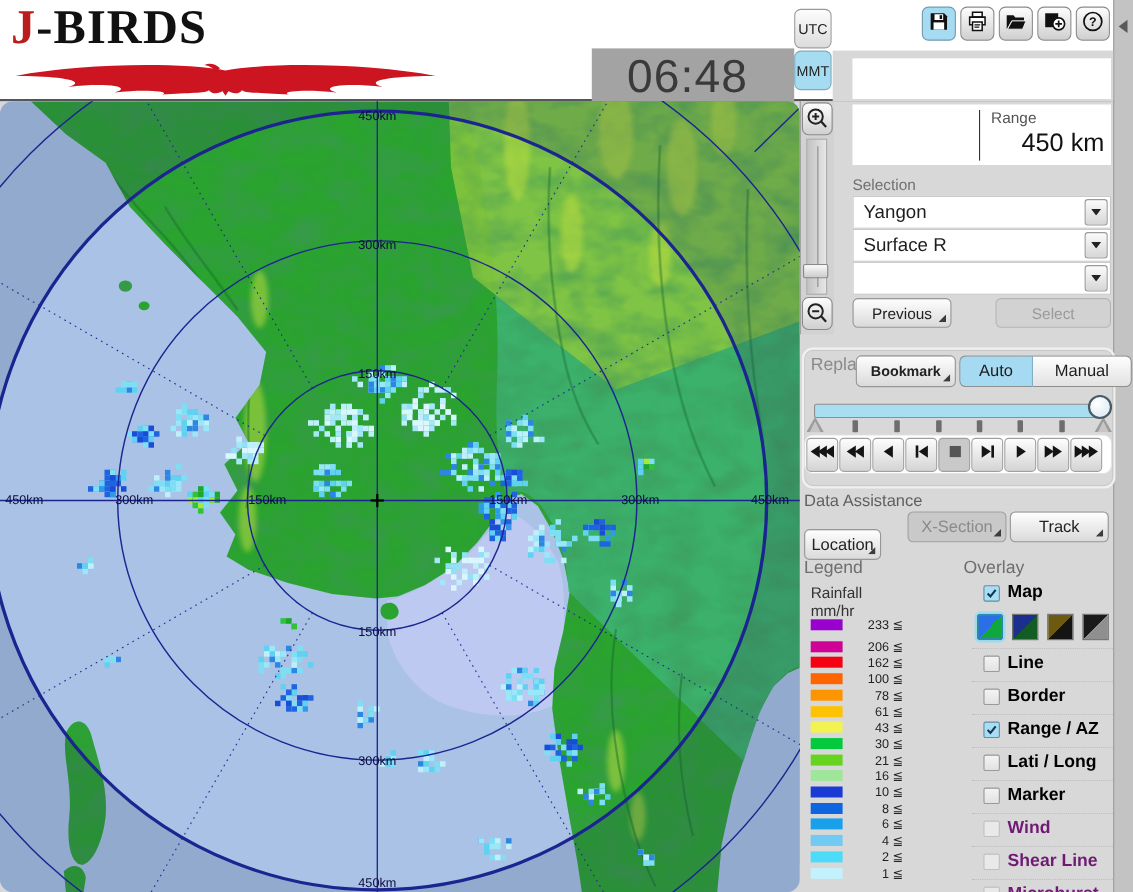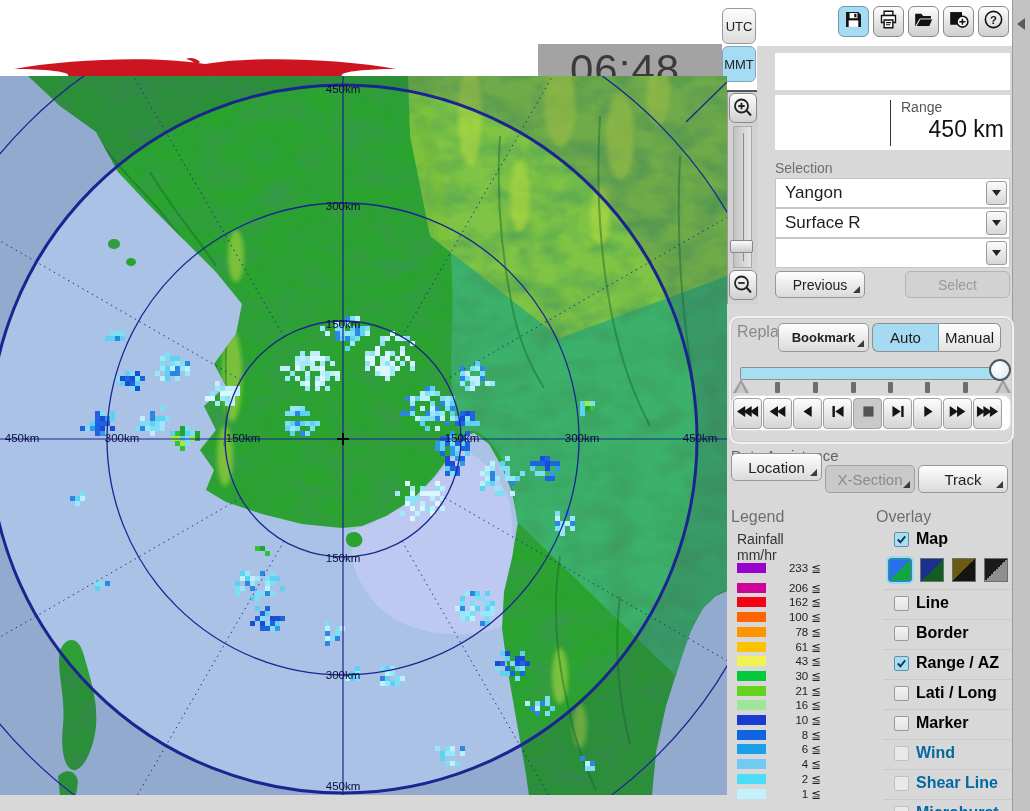--- a/index.html
+++ b/index.html
@@ -23,21 +23,21 @@
   .tzbtn.sel{background:#a6dcf2;border-color:#7fa8bd;}
   .toolbar{position:absolute;left:838px;top:6px;display:flex;gap:4px;}
   .toolbtn{width:31px;height:31px;border:1px solid #8a8a8a;border-radius:6px;box-sizing:border-box;
            background:linear-gradient(#fdfdfd,#cfcfcf);display:flex;align-items:center;justify-content:center;}
   .toolbtn.sel{background:#a6dcf2;border-color:#6f9ab0;}
   .toolbtn svg{width:21px;height:21px;}
   
   .rstrip{position:absolute;left:1012px;top:0;width:18px;height:811px;background:#c3c3c3;border-left:1px solid #9c9c9c;}
   .rstrip .arr{position:absolute;left:4px;top:18px;width:0;height:0;border-top:6px solid transparent;border-bottom:6px solid transparent;border-right:8px solid #5a5a5a;}
   
-  .map{position:absolute;left:0;top:76px;width:727px;height:719px;overflow:hidden;background:#a9c2e6;}
+  .map{position:absolute;left:0;top:92px;width:727px;height:719px;overflow:hidden;background:#a9c2e6;border-radius:12px;}
   
   .zoomstrip{position:absolute;left:727px;top:92px;width:30px;height:212px;background:#d2d2d2;border-left:1px solid #9a9a9a;}
   .zbtn{position:absolute;left:1px;width:28px;height:30px;border:1px solid #8a8a8a;border-radius:6px;box-sizing:border-box;
         background:linear-gradient(#fdfdfd,#d0d0d0);display:flex;align-items:center;justify-content:center;}
   .zrail{position:absolute;left:5px;top:34px;width:19px;height:142px;background:linear-gradient(90deg,#c2c2c2,#e6e6e6);border:1px solid #aaa;box-sizing:border-box;}
   .zrail-line{position:absolute;left:9px;top:6px;width:1px;height:128px;background:#8a8a8a;}
   .zthumb{position:absolute;left:2px;top:118px;width:23px;height:13px;background:linear-gradient(#fafafa,#cccccc);border:1px solid #888;border-radius:2px;box-sizing:border-box;}
   .panel-top{position:absolute;left:757px;top:46px;width:255px;height:46px;background:#d8d8d8;}
   
   .wbox{position:absolute;background:#fff;}
@@ -80,32 +80,33 @@
   .leg-val{position:absolute;left:34px;top:0;width:56px;text-align:right;font-size:11.5px;color:#222;}
   
   .ovl{position:absolute;left:884px;top:526px;width:128px;}
   .ovl-row{position:relative;height:29px;}
   .ovl-row.sep{border-top:1px dotted #bdbdbd;}
   .ovl-cb{position:absolute;left:10px;top:6px;width:15px;height:15px;border:1px solid #9a9a9a;border-radius:2px;box-sizing:border-box;background:linear-gradient(#f4f4f4,#e2e2e2);}
   .ovl-cb.checked{background:#aadcf2;border-color:#5d8fa6;}
   .ovl-cb.disabled{border-color:#c0c0c0;background:#e9e9e9;}
   .ovl-cb svg{position:absolute;left:1px;top:1px;width:11px;height:11px;}
   .ovl-label{position:absolute;left:32px;top:4px;font-size:16px;font-weight:bold;color:#000;}
-  .ovl-label.disabled{color:#0369a1;}
+  .ovl-label.disabled{color:#701a75;}
   .swatch-row{position:relative;height:34px;}
   .mapsw{position:absolute;top:3px;width:24px;height:24px;border:1px solid #6e6e6e;box-sizing:border-box;}
   .mapsw.sel{border:2px solid #2f88aa;outline:2px solid #9adcf2;border-radius:3px;}
 </style>
 </head>
 <body>
 
 <div class="app">
 
   <div class="header">
     <div class="logo">
+      <div class="logo-title"><span class="logo-j">J</span><span>-BIRDS</span></div>
       <svg style="position:absolute;left:0;top:52px" width="390" height="34" viewBox="0 0 390 34">
         <path fill="#cc1520" d="M195,10 C150,2 62,4 4,15 C42,15 72,19 52,25 C87,21 112,25 94,30 C122,27 147,29 137,32 C162,30 177,31 180,28 C182,31 188,33 195,27 C202,33 208,31 210,28 C213,31 228,30 253,32 C243,29 268,27 296,30 C278,25 303,21 338,25 C318,19 348,15 386,15 C328,4 240,2 195,10 Z"></path>
         <path fill="#cc1520" d="M189,24 L195,33 L201,24 Z"></path>
         <path fill="#cc1520" d="M190,8 C186,4 180,3 176,5 C181,6 184,8 186,11 Z"></path>
       </svg>
     </div>
     <div class="clockbox">
       <div class="clock-grip"></div>
       <div class="clock-time">06:48</div>
     </div>
@@ -1279,21 +1280,21 @@
     </div>
 
   <div class="groupbox" style="left:729px;top:316px;width:281px;height:124px"></div>
   <div class="replay-label">Replay</div>
   <div class="btn corner" style="position:absolute;left:778px;top:323px;width:91px;height:29px;font-weight:bold;font-size:13px">
       <span>Bookmark</span>
     </div>
   <div class="seg auto" style="left:872px;top:323px;width:67px">
       <span>Auto</span>
     </div>
-  <div class="seg manual" style="left:939px;top:323px;width:62px">
+  <div class="seg manual" style="left:939px;top:323px;width:90px">
       <span>Manual</span>
     </div>
   <div class="slider-track"></div>
   <div id="ticks">
       <div class="tick" style="left: 775px;"></div>
       <div class="tick" style="left: 813px;"></div>
       <div class="tick" style="left: 851px;"></div>
       <div class="tick" style="left: 888px;"></div>
       <div class="tick" style="left: 925px;"></div>
       <div class="tick" style="left: 963px;"></div>
@@ -1352,21 +1353,21 @@
         <span><svg viewBox="0 0 26 14">
             <polygon points="1,1 10,7 1,13" fill="#141414"></polygon>
             <polygon points="8,1 17,7 8,13" fill="#141414"></polygon>
             <polygon points="15,1 24,7 15,13" fill="#141414"></polygon>
           </svg></span>
       </div>
     </div>
 
   <div class="da-label">Data Assistance</div>
   <div id="da-buttons">
-      <div class="btn corner" style="position: absolute; left: 731px; top: 453px; width: 91px; height: 28px; font-size: 15px;">Location</div>
+      <div class="btn corner" style="position: absolute; left: 731px; top: 481px; width: 70px; height: 28px; font-size: 15px;">Location</div>
       <div class="btn corner pressedgray" style="position: absolute; left: 825px; top: 465px; width: 90px; height: 28px; font-size: 15px;">X-Section</div>
       <div class="btn corner" style="position: absolute; left: 918px; top: 465px; width: 90px; height: 28px; font-size: 15px;">Track</div>
     </div>
 
   <div class="sect-label" style="left:731px;top:508px">Legend</div>
   <div class="leg-title" style="top:531px">Rainfall</div>
   <div class="leg-title" style="top:547px">mm/hr</div>
   <div id="legend-rows">
       <div class="leg-row" style="top: 561px;">
         <span class="leg-swatch" style="background:#9902ce"></span>

